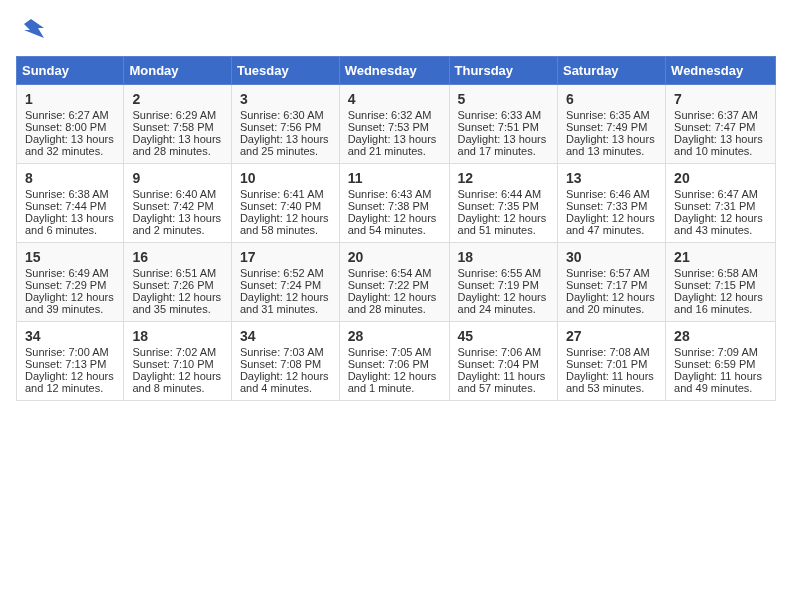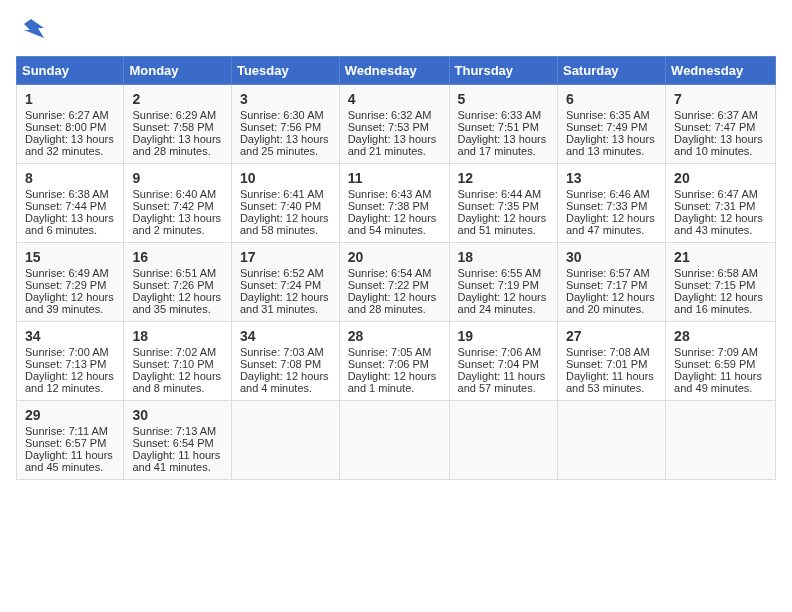--- a/index.html
+++ b/index.html
@@ -135,27 +135,18 @@
         <td><span class="day-num">20</span>Sunrise: 6:54 AM<br>Sunset: 7:22 PM<br>Daylight: 12 hours and 28 minutes.</td>
         <td><span class="day-num">18</span>Sunrise: 6:55 AM<br>Sunset: 7:19 PM<br>Daylight: 12 hours and 24 minutes.</td>
         <td><span class="day-num">30</span>Sunrise: 6:57 AM<br>Sunset: 7:17 PM<br>Daylight: 12 hours and 20 minutes.</td>
         <td><span class="day-num">21</span>Sunrise: 6:58 AM<br>Sunset: 7:15 PM<br>Daylight: 12 hours and 16 minutes.</td>
       </tr>
       <tr>
         <td><span class="day-num">34</span>Sunrise: 7:00 AM<br>Sunset: 7:13 PM<br>Daylight: 12 hours and 12 minutes.</td>
         <td><span class="day-num">18</span>Sunrise: 7:02 AM<br>Sunset: 7:10 PM<br>Daylight: 12 hours and 8 minutes.</td>
         <td><span class="day-num">34</span>Sunrise: 7:03 AM<br>Sunset: 7:08 PM<br>Daylight: 12 hours and 4 minutes.</td>
         <td><span class="day-num">28</span>Sunrise: 7:05 AM<br>Sunset: 7:06 PM<br>Daylight: 12 hours and 1 minute.</td>
-        <td><span class="day-num">19</span>Sunrise: 7:06 AM<br>Sunset: 7:04 PM<br>Daylight: 11 hours and 57 minutes.</td>
+        <td><span class="day-num">45</span>Sunrise: 7:06 AM<br>Sunset: 7:04 PM<br>Daylight: 11 hours and 57 minutes.</td>
         <td><span class="day-num">27</span>Sunrise: 7:08 AM<br>Sunset: 7:01 PM<br>Daylight: 11 hours and 53 minutes.</td>
         <td><span class="day-num">28</span>Sunrise: 7:09 AM<br>Sunset: 6:59 PM<br>Daylight: 11 hours and 49 minutes.</td>
-      </tr>
-      <tr>
-        <td><span class="day-num">29</span>Sunrise: 7:11 AM<br>Sunset: 6:57 PM<br>Daylight: 11 hours and 45 minutes.</td>
-        <td><span class="day-num">30</span>Sunrise: 7:13 AM<br>Sunset: 6:54 PM<br>Daylight: 11 hours and 41 minutes.</td>
-        <td class="empty-cell"></td>
-        <td class="empty-cell"></td>
-        <td class="empty-cell"></td>
-        <td class="empty-cell"></td>
-        <td class="empty-cell"></td>
       </tr>
     </tbody>
 </table>
 
 </body></html>

